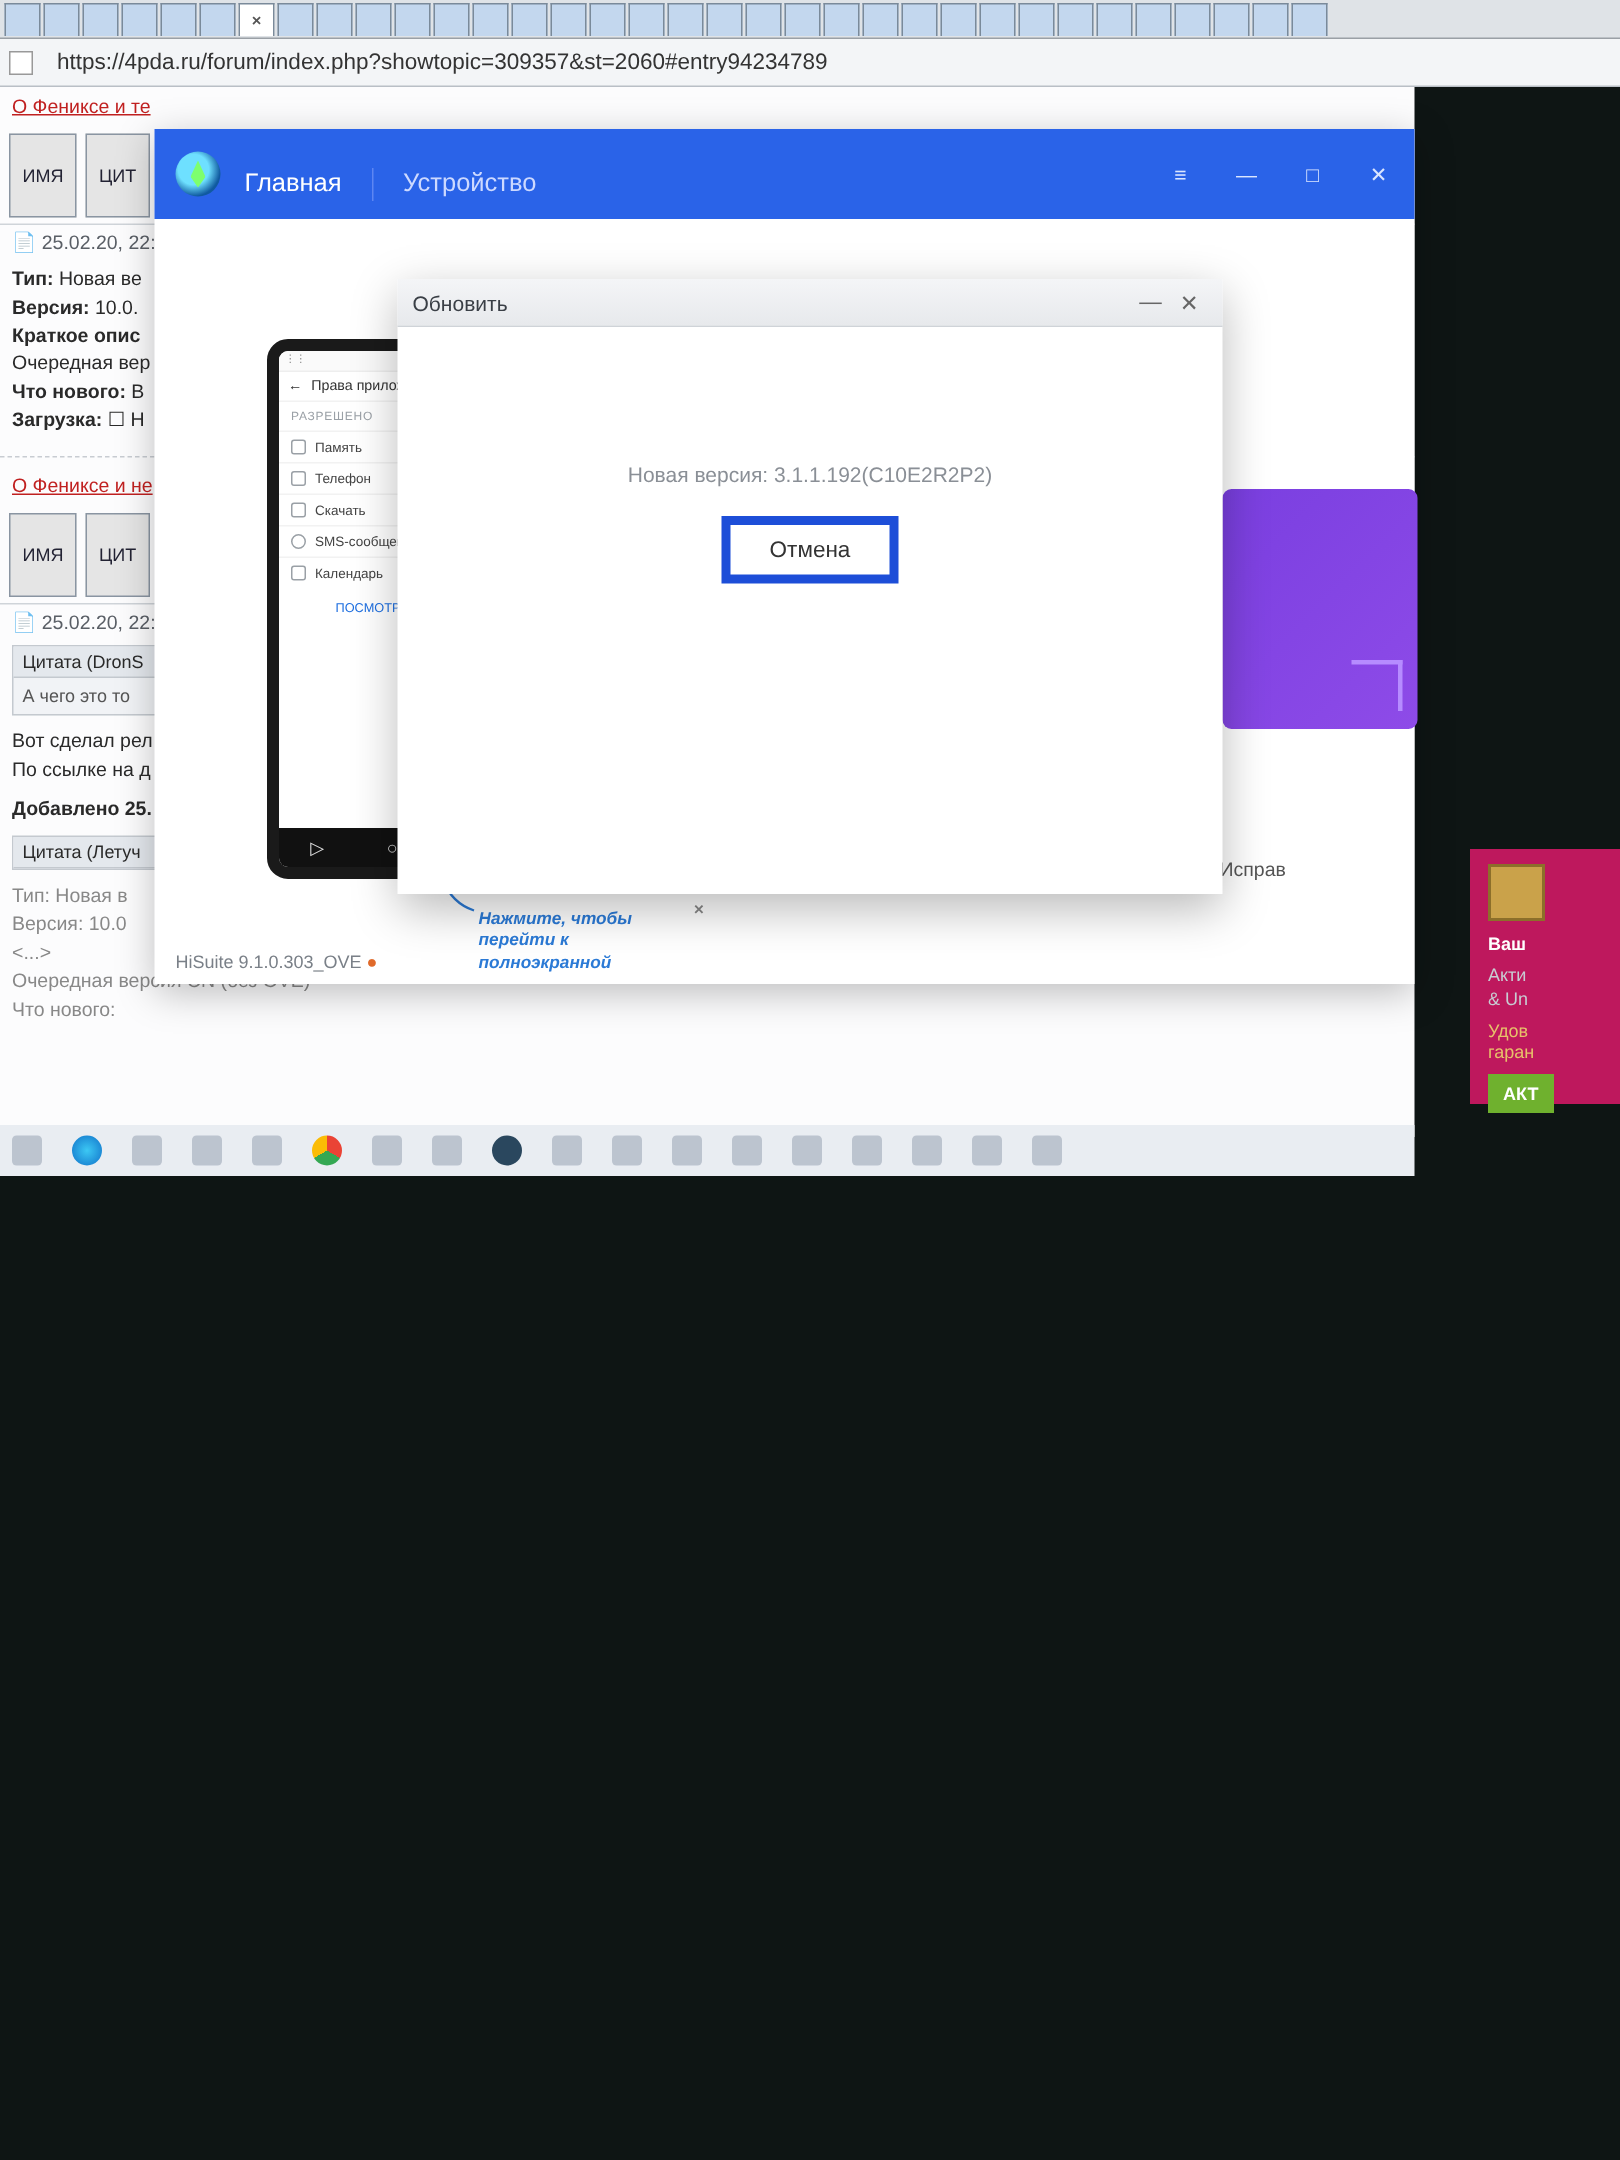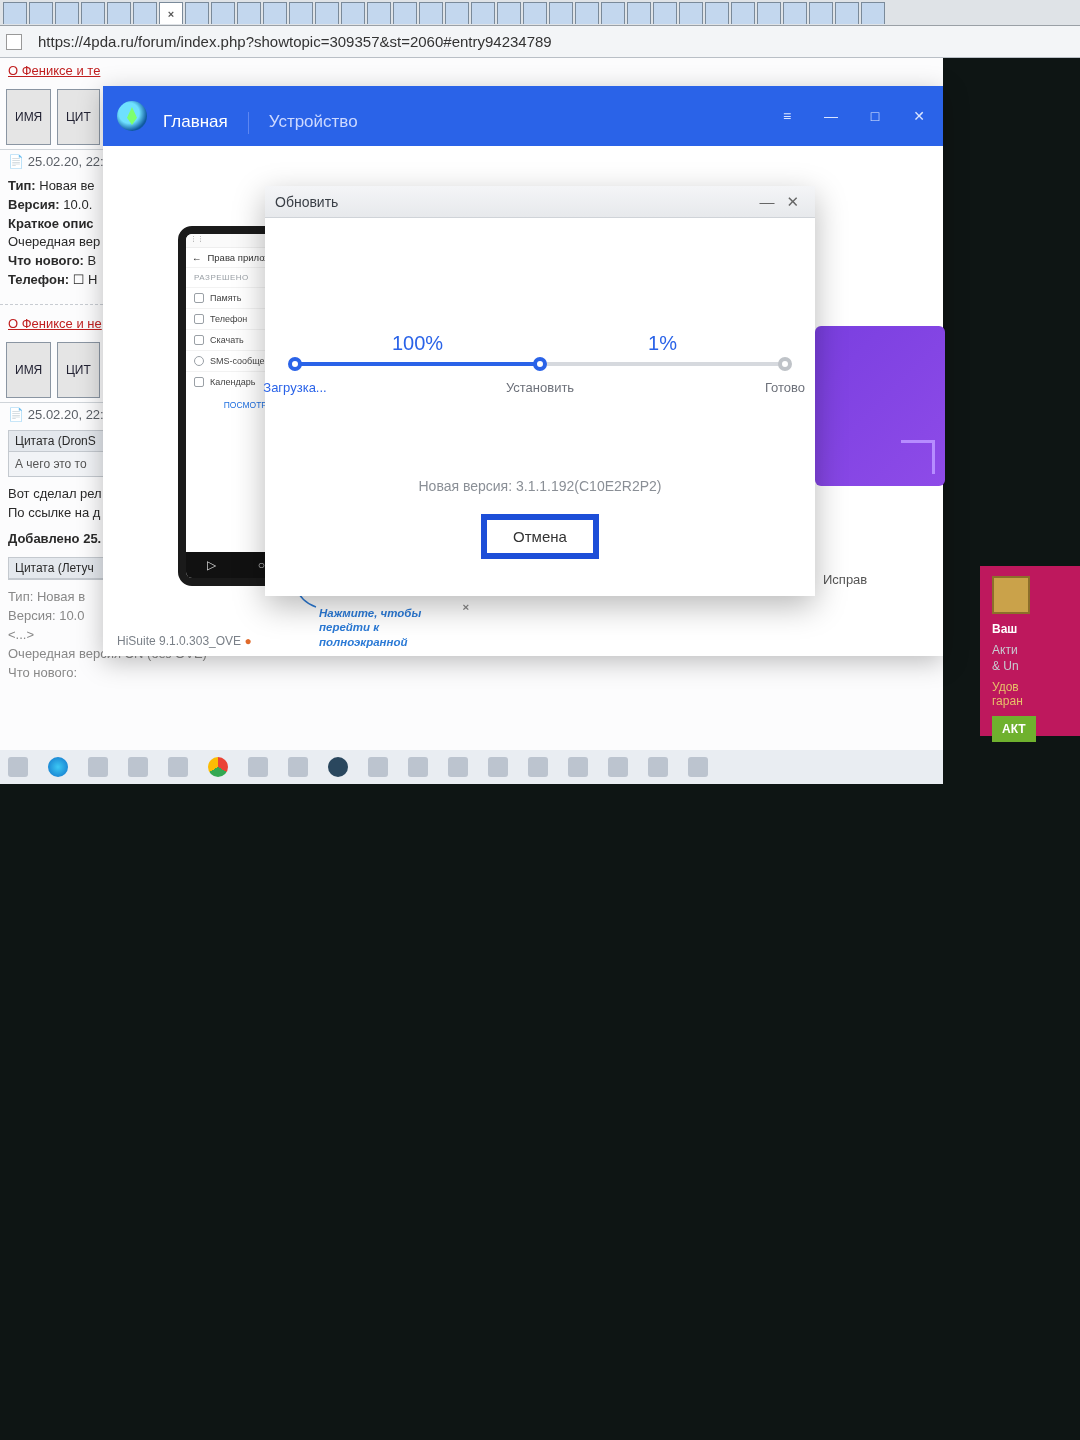--- a/index.html
+++ b/index.html
@@ -69,21 +69,21 @@
 
   .hint { position:absolute; top:520px; left:216px; width:140px; font-size:11.5px; color:#2b7ad6;
           font-style:italic; line-height:1.25;font-weight:bold;}
   .hint .hx { position:absolute; right:-10px; top:-6px; color:#888;}
   .hint-arrow { position:absolute; top:496px; left:188px; width:30px; height:30px; }
   .hint-arrow svg{overflow:visible;}
 
   .hs-version { position:absolute; bottom:8px; left:14px; color:#7a8088; font-size:12px;}
   .hs-version .dot{color:#e06a2a;}
   .hs-fix { position:absolute; top:486px; left:690px; color:#555; font-size:13px;
-            display:flex; align-items:center; gap:16px;}
+            display:flex; align-items:center; gap:6px;}
   .hs-fix .gear{width:14px;height:14px;border:1.5px solid #777;border-radius:50%;position:relative;}
   .hs-fix .gear::before{content:"";position:absolute;inset:3px;border:1.5px solid #777;border-radius:50%;}
   .purple-card{position:absolute;top:240px;right:-2px;width:130px;height:160px;
                background:linear-gradient(135deg,#7a3fe0,#8e4be8);border-radius:6px;}
   .purple-card .pz{position:absolute;right:10px;bottom:12px;width:34px;height:34px;
                     border:3px solid #b68cff;border-left:none;border-bottom:none;}
 
   
   .modal { position:absolute; top:186px; left:265px; width:550px; height:410px;
            background:#fff; box-shadow:0 10px 30px rgba(0,0,0,.28); }
@@ -177,21 +177,21 @@
   <div class="dateline">📄 <span>25.02.20, 22:</span></div>
   <div class="post">
     <b>Тип:</b>
     <span>Новая ве</span><br>
     <b>Версия:</b>
     <span>10.0.</span><br>
     <b>Краткое опис</b><br>
     <span>Очередная вер</span><br>
     <b>Что нового:</b>
     <span>В</span><br>
-    <b>Телефон:</b> ☐
+    <b>Загрузка:</b> ☐
     <span>Н</span>
   </div>
   <div class="post" style="border-top:1px dashed #c8ccd2;margin-top:10px;padding-top:10px;">
     <a class="red">О Фениксе и не</a>
   </div>
   <div class="btnrow">
     <span class="fbtn">ИМЯ</span>
     <span class="fbtn">ЦИТ</span>
   </div>
   <div class="dateline">📄 <span>25.02.20, 22:</span></div>
@@ -294,33 +294,20 @@
   </div>
 </div>
 
 <div class="modal">
   <div class="mtitle">
     <span>Обновить</span>
     <span class="sp"></span>
     <span class="mx">—</span>
     <span class="mx">✕</span>
   </div>
-  <div class="progress">
-    <div class="track"></div>
-    <div class="fill1"></div>
-    <div class="fill2"></div>
-    <span class="node" style="left:-7px"></span>
-    <span class="node" style="left:calc(50% - 7px)"></span>
-    <span class="node grey" style="right:-7px"></span>
-    <span class="pct" style="left:25%">100%</span>
-    <span class="pct" style="left:75%">1%</span>
-    <span class="lbl blue" style="left:0%">Загрузка...</span>
-    <span class="lbl" style="left:50%">Установить</span>
-    <span class="lbl" style="left:100%">Готово</span>
-  </div>
   <div style="height:90px"></div>
   <div class="vline">Новая версия: 3.1.1.192(C10E2R2P2)</div>
   <button class="cancel">Отмена</button>
 </div>
 
 <div class="toast">
   <div class="tico"></div>
   <div class="th">Ваш</div>
   <div class="tg"><span>Акти</span><br><span>&amp; Un</span></div>
   <div class="tgold"><span>Удов</span><br><span>гаран</span></div>

